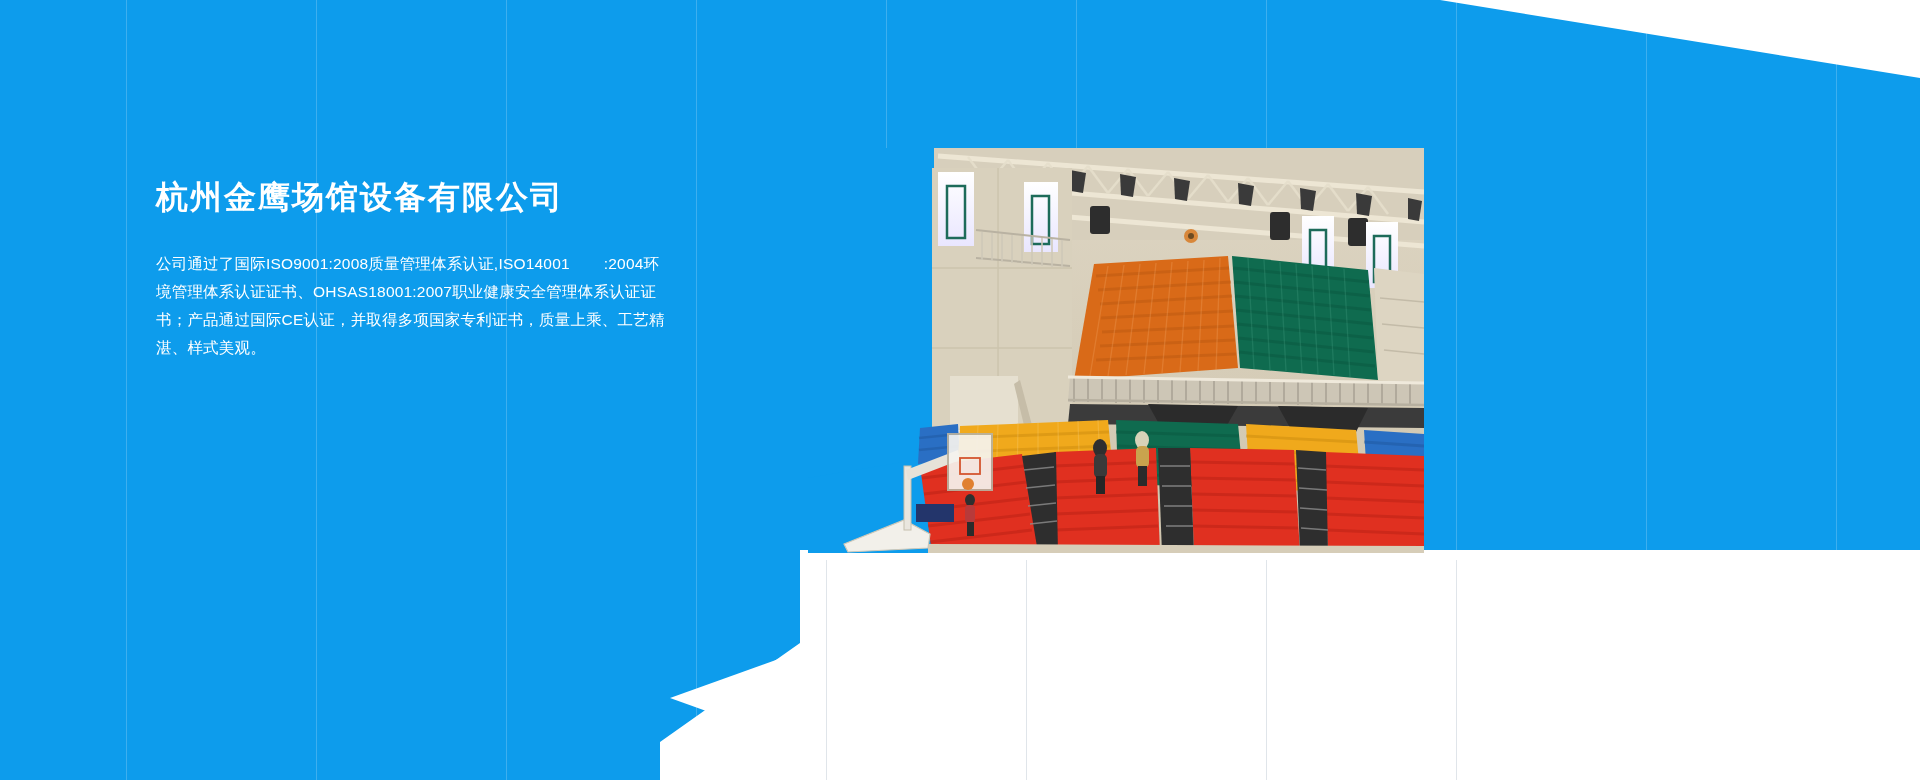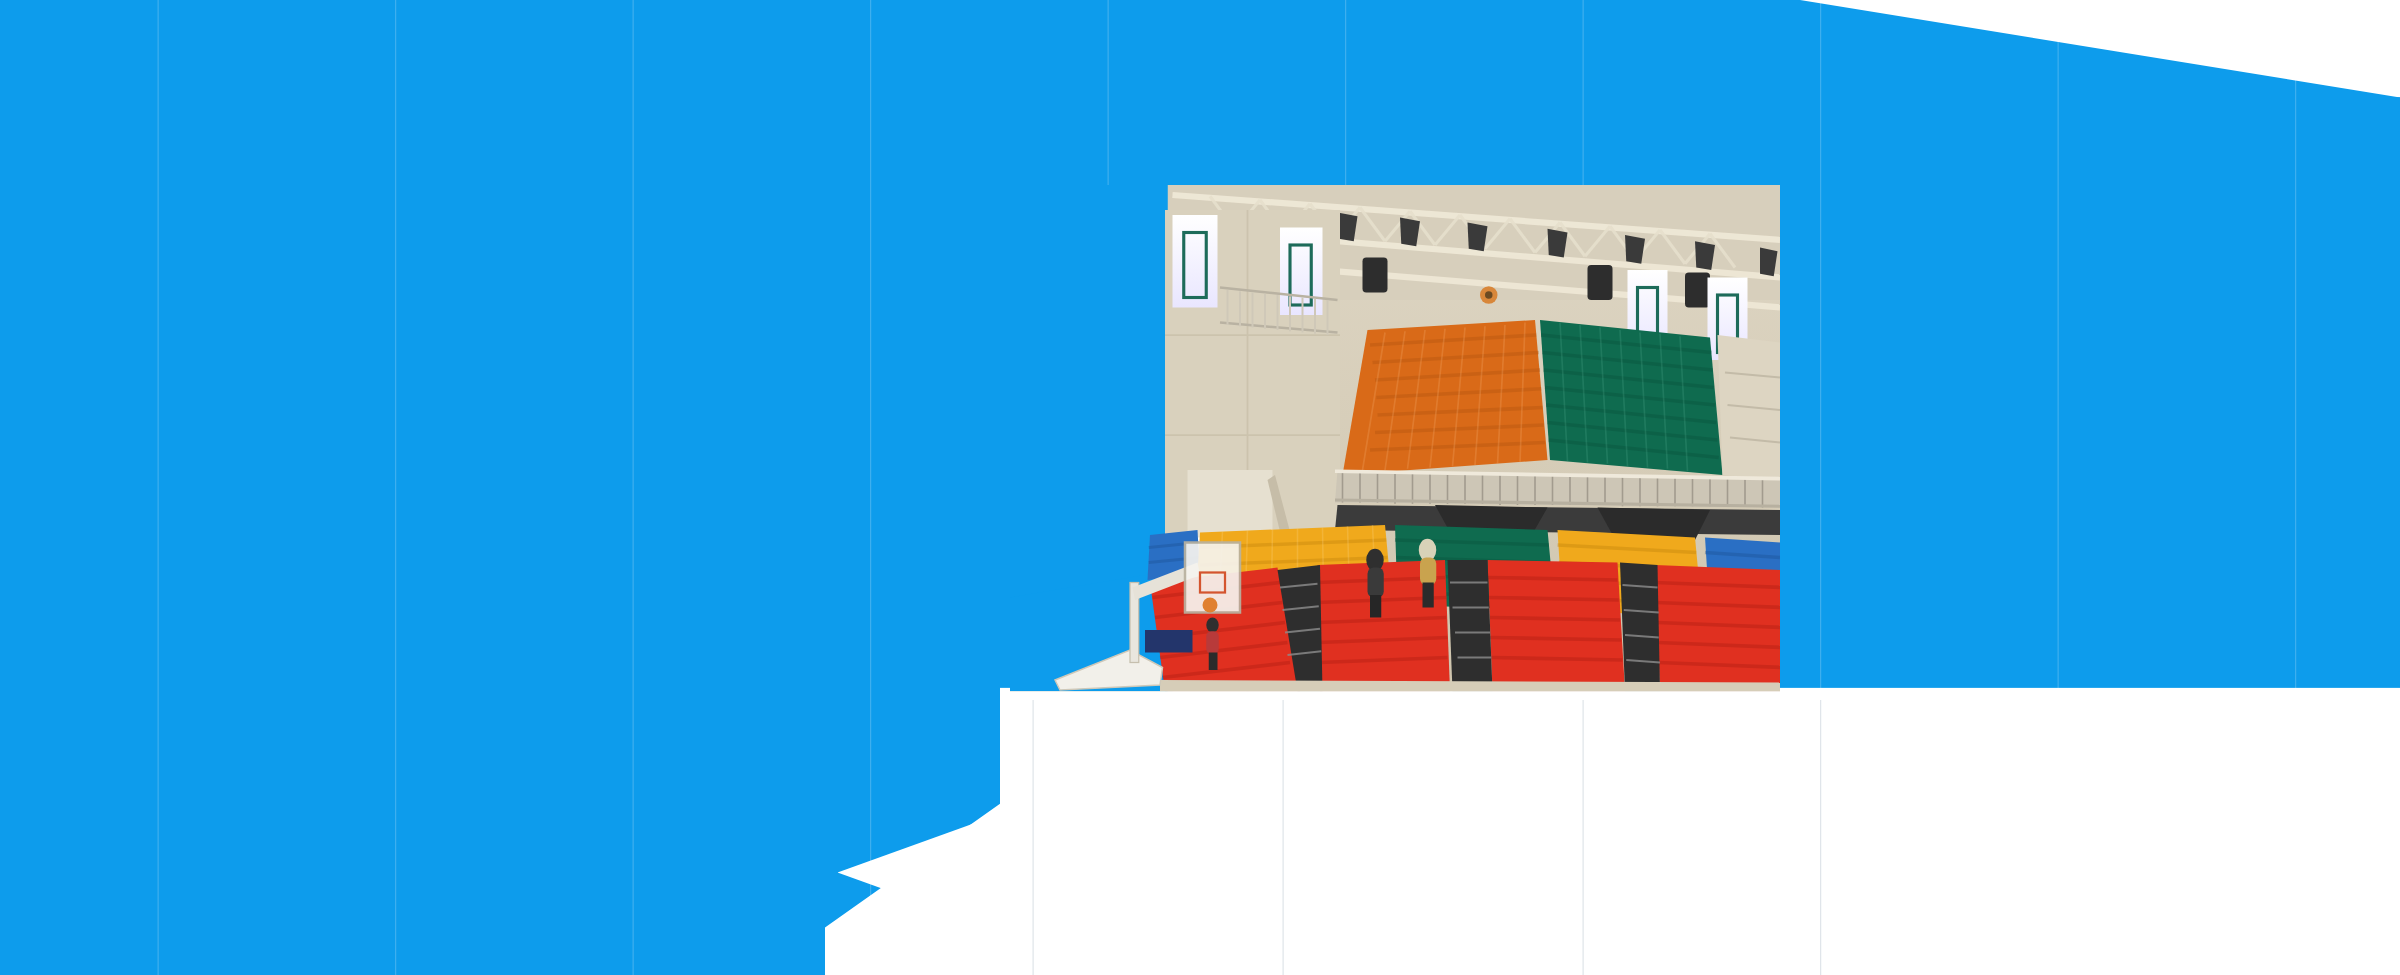--- a/index.html
+++ b/index.html
@@ -163,23 +163,25 @@
   <div class="cut-chevron"></div>
 
   <div class="grid-lines">
     <div class="vline dark" style="left:1026px; top:560px; bottom:0;"></div>
     <div class="vline dark" style="left:1266px; top:560px; bottom:0;"></div>
     <div class="vline dark" style="left:1456px; top:560px; bottom:0;"></div>
     <div class="vline dark" style="left:826px;  top:560px; bottom:0;"></div>
   </div>
 
   <div class="text-col">
-
-
-
+    <h1 class="company-title">杭州金鹰场馆设备有限公司</h1>
+
+
+
+    <p class="para"><span>公司通过了国际ISO9001:2008质量管理体系认证,ISO14001</span><span class="gap-span"></span><span>:2004环境管理体系认证证书、OHSAS18001:2007职业健康安全管理体系认证证书；产品通过国际CE认证，并取得多项国家专利证书，质量上乘、工艺精湛、样式美观。</span></p>
   </div>
 
   <div class="photo">
     <svg viewBox="0 0 616 405" preserveAspectRatio="none">
       <defs>
         <linearGradient id="wallg" x1="0" y1="0" x2="0" y2="1">
           <stop offset="0" stop-color="#ded6c4"></stop>
           <stop offset="1" stop-color="#cfc5ae"></stop>
         </linearGradient>
         <linearGradient id="floorg" x1="0" y1="0" x2="0" y2="1">

